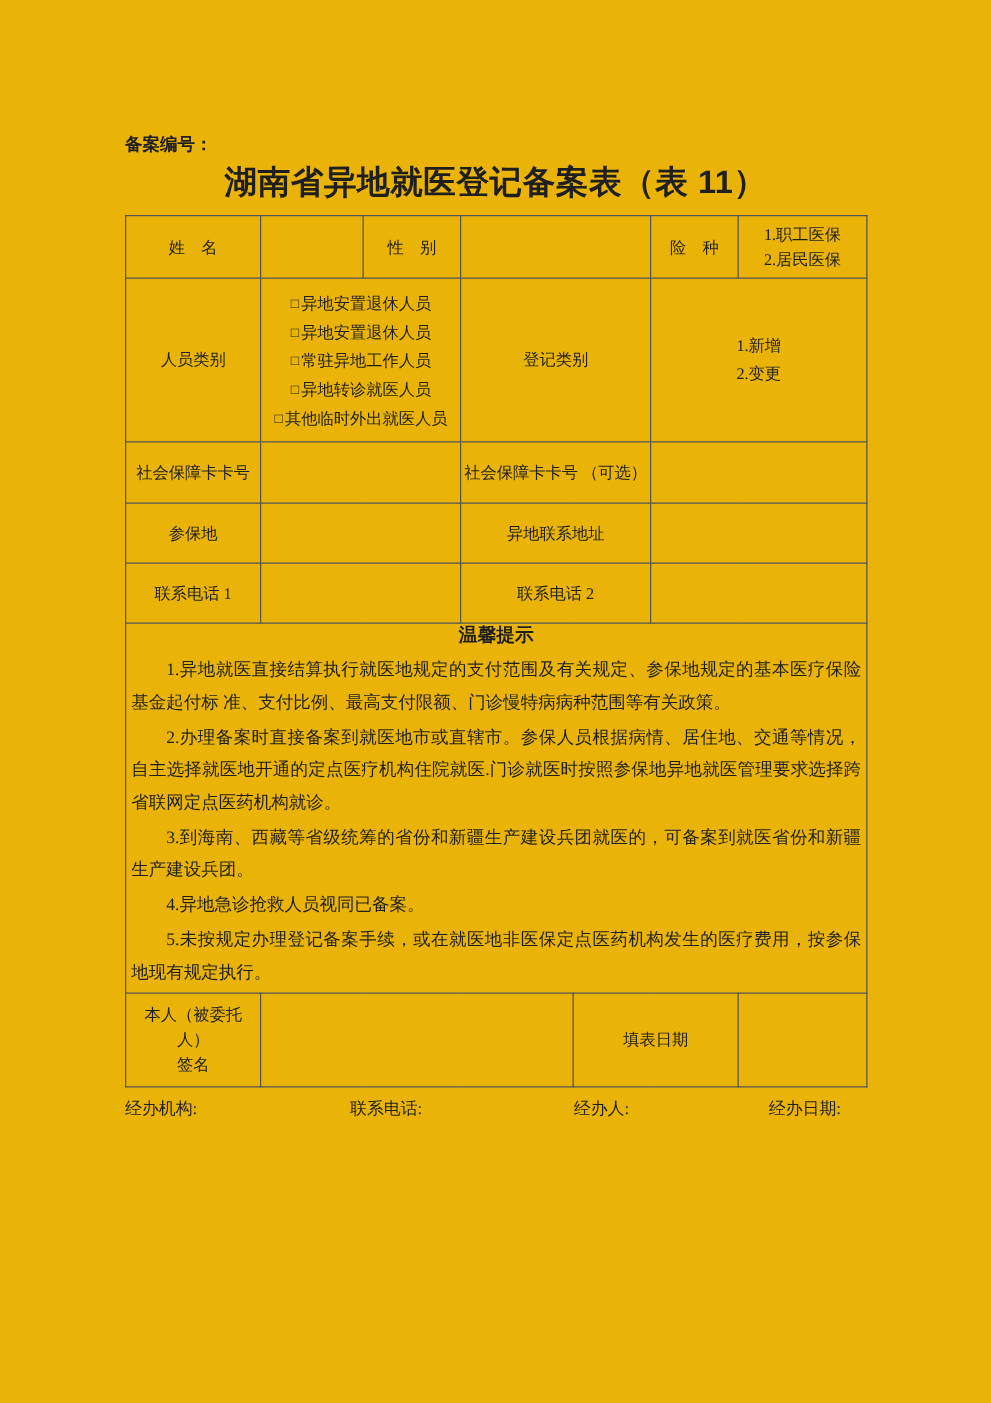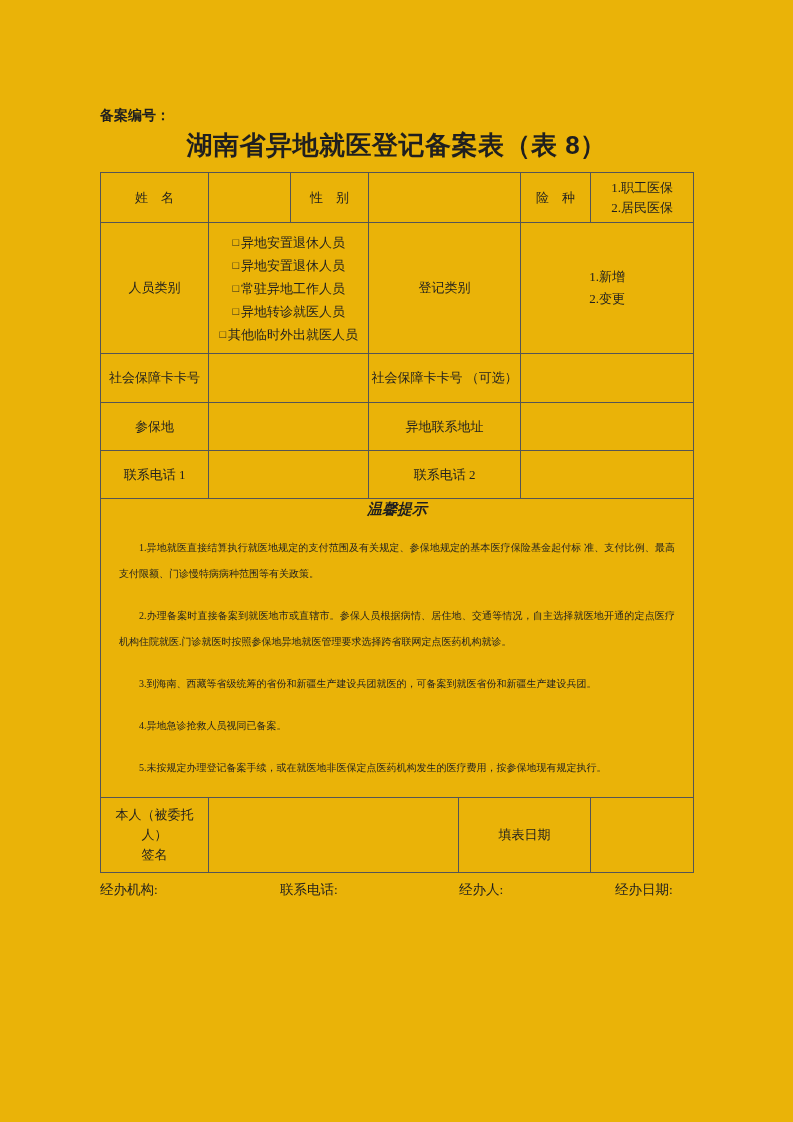--- a/index.html
+++ b/index.html
@@ -30,24 +30,24 @@
   td.tight{font-size:12px;padding:0;}
   td.nowrap{white-space:nowrap;}
   td.left-opts{text-align:left;padding-left:8px;line-height:20px;}
   td.checkboxes{text-align:left;padding-left:6px;}
   .opt{line-height:23px;white-space:nowrap;font-size:13px;}
   .cb{display:inline-block;transform:scale(0.85);margin-right:1px;}
   .opt-block{display:inline-block;text-align:left;line-height:22px;}
   td.tips-cell{vertical-align:top;text-align:left;padding:9px 5px 0 5px;}
   .tips-heading{
     text-align:center;font-family:"Liberation Sans",sans-serif;font-weight:bold;
-    font-size:15px;line-height:20px;margin-bottom:5px;font-style:italic;
+    font-size:15px;line-height:20px;margin-bottom:5px;
   }
   .tips-cell p{
-    margin:16px;font-size:10px;line-height:26px;text-align:justify;
+    margin:2px;font-size:14px;line-height:26px;text-align:justify;
     text-indent:2em;
   }
   .sig-label div{line-height:20px;}
   .footer-line{
     display:flex;margin-top:8px;font-size:13.5px;line-height:17px;gap:44px;
   }
   .footer-line span{display:block;text-align:left;}
   .f1{width:136px;} .f2{width:135px;} .f3{width:112px;} .f4{flex:1;}
   .page-number{
     position:absolute;left:0;right:0;top:1052px;text-align:center;
@@ -55,21 +55,21 @@
   }
 </style>
 </head>
 <body>
 
 <div class="page">
   <div class="content">
 
     <div class="record-no">备案编号：</div>
 
-    <h1 class="title">湖南省异地就医登记备案表（表 8）</h1>
+    <h1 class="title">湖南省异地就医登记备案表（表 11）</h1>
 
     <table class="form">
       <colgroup>
         <col style="width:108px">
           <col style="width:82px">
           <col style="width:78px">
         <col style="width:90px">
           <col style="width:62px">
           <col style="width:70px">
         <col style="width:103px">

